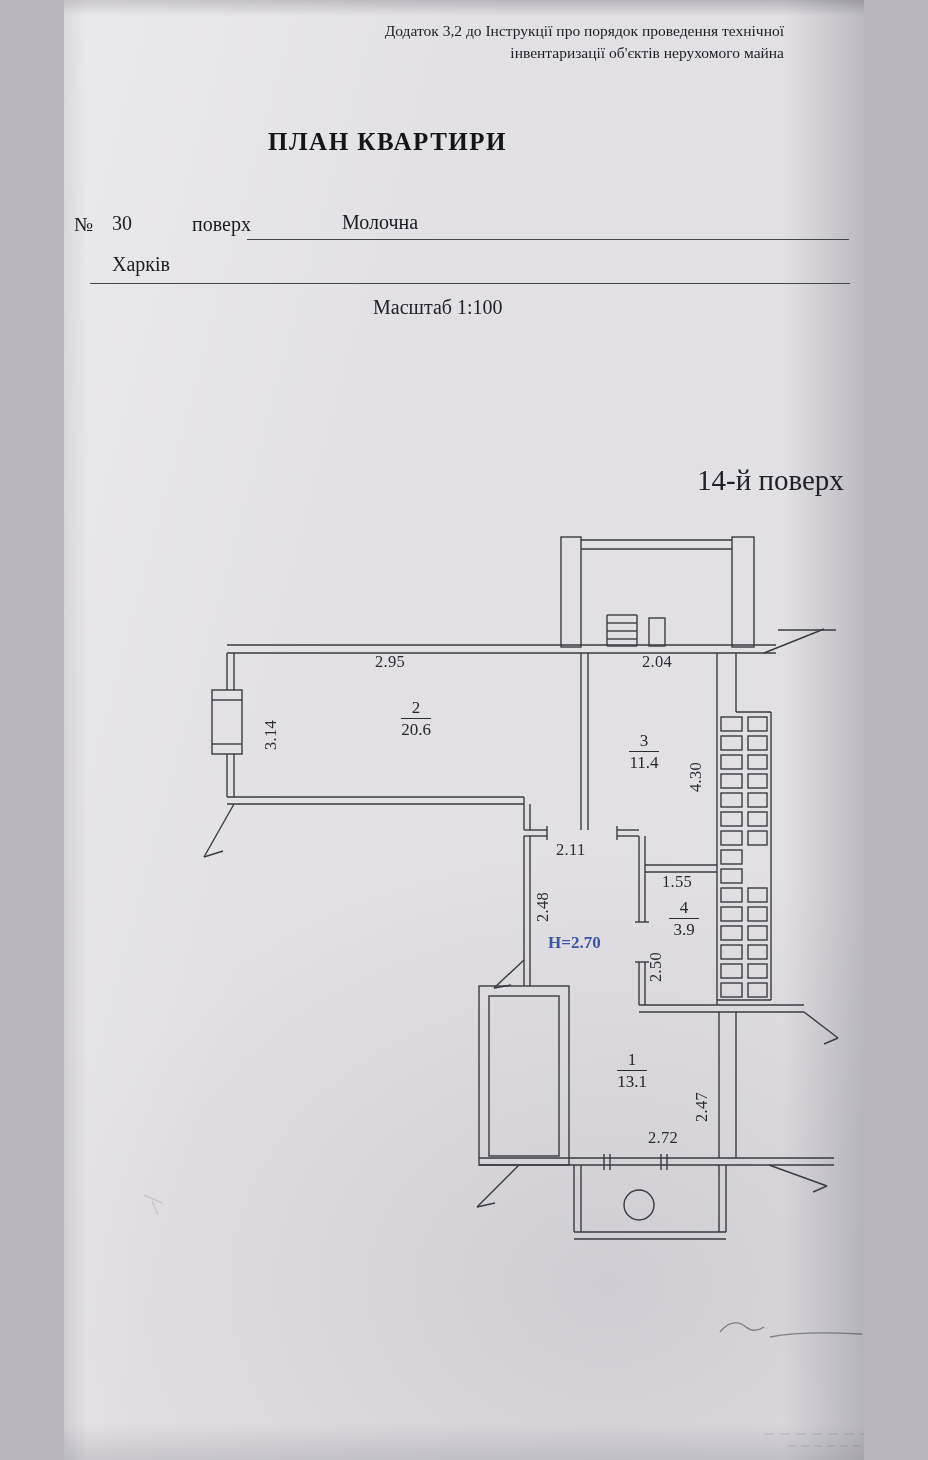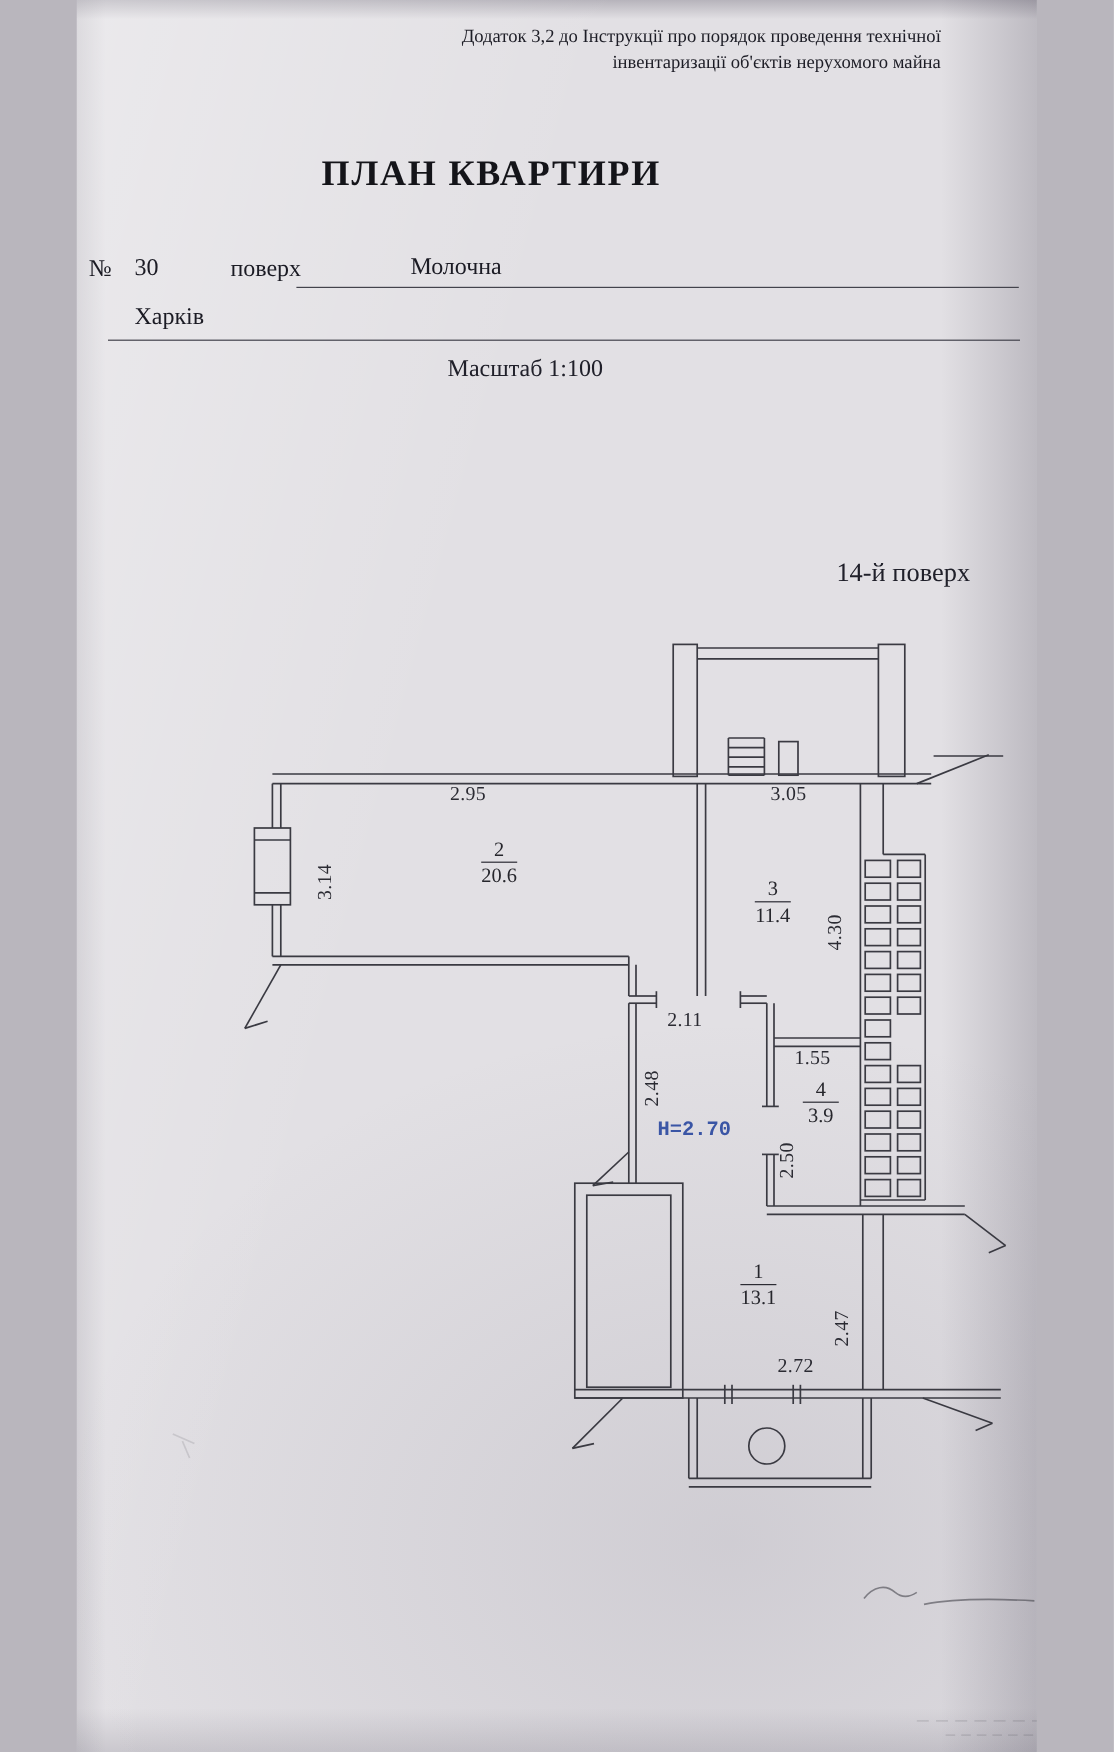--- a/index.html
+++ b/index.html
@@ -8,31 +8,31 @@
     font-family:"Liberation Serif","DejaVu Serif",serif; color:#20202a;
     background:
       linear-gradient(105deg, rgba(255,255,255,.30) 0%, rgba(255,255,255,0) 38%),
       radial-gradient(900px 700px at 68% 88%, rgba(110,105,122,.16), rgba(0,0,0,0) 62%),
       linear-gradient(to right, rgba(80,76,92,.14) 0, rgba(0,0,0,0) 3%, rgba(0,0,0,0) 90%, rgba(70,65,82,.24) 100%),
       linear-gradient(to bottom, rgba(70,65,82,.28) 0, rgba(0,0,0,0) 1.1%, rgba(0,0,0,0) 97.5%, rgba(70,65,82,.16) 100%),
       #e2e0e4;
   }
   .abs { position:absolute; }
   .appendix { right:80px; top:20px; text-align:right; font-size:15.5px; line-height:22px; color:#1d1d26; }
-  .doc-title { left:204px; top:128px; font-size:30px; font-weight:700; letter-spacing:1.5px; color:#141419; }
+  .doc-title { left:204px; top:128px; font-size:25px; font-weight:700; letter-spacing:1.5px; color:#141419; }
   .fline { font-size:20px; color:#1b1b24;margin-left:20px; }
   .rule { height:1.4px; background:#43434c; }
   .scale-line { left:286px; top:296px; font-size:20px;margin-left:23px; }
-  .floor-line { left:633px; top:464px; font-size:22px; }
+  .floor-line { left:633px; top:464px; font-size:29px; }
   .dim { position:absolute; font-size:16.5px; color:#2b2b33; letter-spacing:.3px; white-space:nowrap; }
   .vert { transform-origin:0 0; transform:rotate(-90deg); }
   .room-label { position:absolute; font-size:17px; color:#26262c; text-align:center; line-height:19px; }
   .room-label .num { display:block; padding:0 11px 1px; border-bottom:1.3px solid #2b2b33; width:max-content; margin:0 auto; }
   .room-label .area { display:block; padding-top:1px; }
-  .hnote { position:absolute; left:484px; top:933px; font-size:17px; font-weight:700; color:#3a55a5;font-family:Liberation Mono, monospace; }
+  .hnote { position:absolute; left:484px; top:933px; font-size:17px; font-weight:700; color:#3a55a5; }
   svg.plan { position:absolute; left:0; top:0; }
   svg.plan line, svg.plan rect, svg.plan path, svg.plan circle { stroke:#3a3a42; stroke-width:1.4; fill:none; }
 </style>
 </head>
 <body>
 
 <div class="page">
 
   <div class="abs appendix">
     <div>Додаток 3,2 до Інструкції про порядок проведення технічної</div>
@@ -195,21 +195,21 @@
       <line x1="700" y1="1434" x2="916" y2="1434" stroke="#555a6e" stroke-width="6" stroke-dasharray="10 6"></line>
       <line x1="724" y1="1446" x2="916" y2="1446" stroke="#555a6e" stroke-width="5" stroke-dasharray="8 5"></line>
     </g>
 
     <g opacity="0.14">
       <path d="M80,1195 l18,8 m-10,-2 l6,14" stroke="#44485c" stroke-width="2"></path>
     </g>
   </svg>
 
   <div class="dim" style="left:311px;top:652px;">2.95</div>
-  <div class="dim" style="left:578px;top:652px;">3.05</div>
+  <div class="dim" style="left:578px;top:652px;">2.04</div>
   <div class="dim vert" style="left:197px;top:750px;">3.14</div>
   <div class="dim vert" style="left:622px;top:792px;">4.30</div>
   <div class="dim" style="left:492px;top:840px;">2.11</div>
   <div class="dim" style="left:598px;top:872px;">1.55</div>
   <div class="dim vert" style="left:469px;top:922px;">2.48</div>
   <div class="dim vert" style="left:582px;top:982px;">2.50</div>
   <div class="dim vert" style="left:628px;top:1122px;">2.47</div>
   <div class="dim" style="left:584px;top:1128px;">2.72</div>
 
   <div class="hnote">Н=2.70</div>

